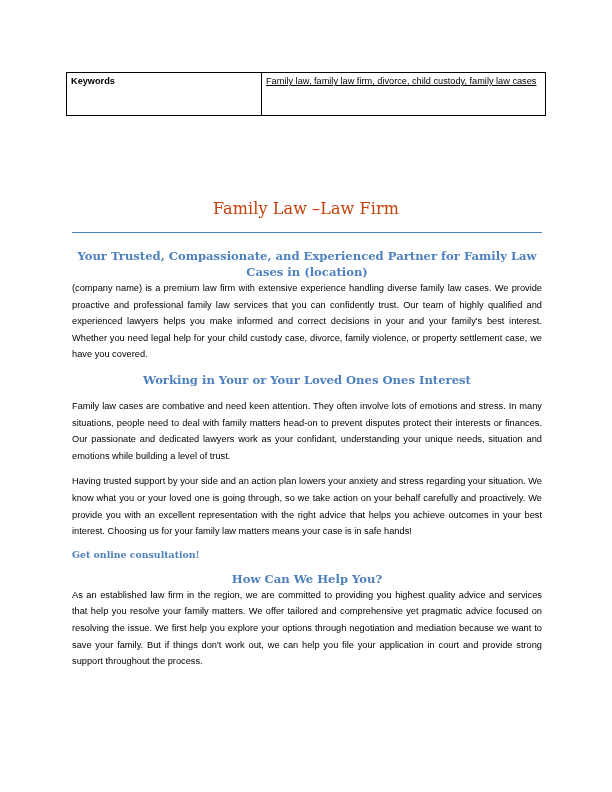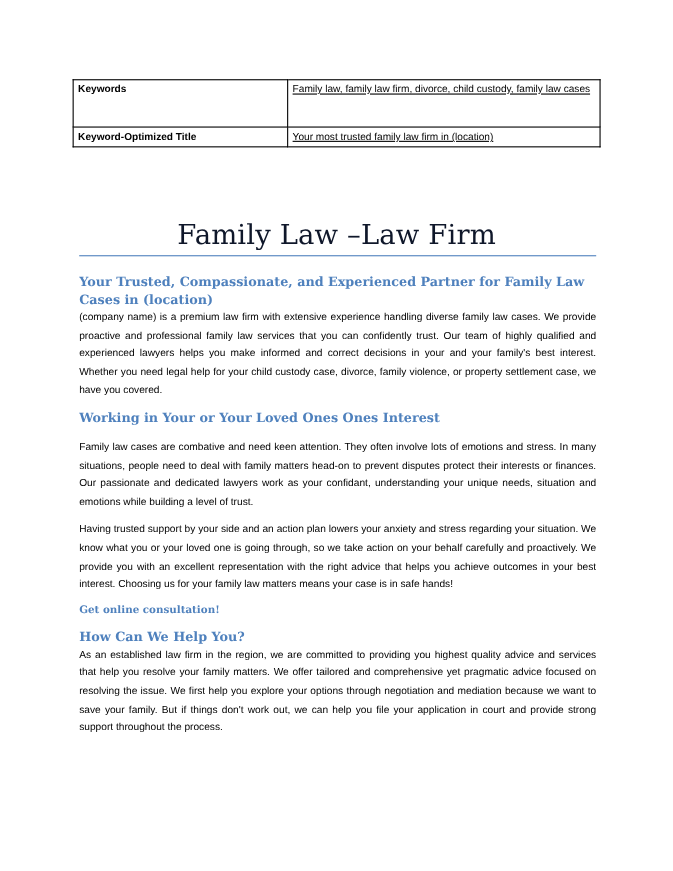--- a/index.html
+++ b/index.html
@@ -46,22 +46,22 @@
     .meta-table tr.kw td { height: 43px; }
 
     
     .doc-title {
       position: absolute;
       left: 66px;
       top: 199px;
       width: 480px;
       text-align: center;
       font-family: "DejaVu Serif", "Liberation Serif", serif;
-      font-size: 25px;
-      color: #0f172a;
+      font-size: 16px;
+      color: #c2410c;
       letter-spacing: 0.1px;
     }
     .title-rule {
       position: absolute;
       left: 72px;
       top: 232px;
       width: 470px;
       height: 1px;
       background: #4F81BD;
     }
@@ -72,20 +72,21 @@
       left: 72px;
       top: 248px;
       width: 470px;
     }
     .h2 {
       font-family: "DejaVu Serif", "Liberation Serif", serif;
       font-weight: bold;
       color: #4F81BD;
       font-size: 11.6px;
       line-height: 16px;
+      text-align: center;
     }
     .h3 {
       font-family: "DejaVu Serif", "Liberation Serif", serif;
       font-weight: bold;
       color: #4F81BD;
       font-size: 9.4px;
       line-height: 14px;
     }
     .para {
       font-size: 9.25px;
@@ -105,24 +106,20 @@
 <body>
 
 <div class="page">
 
   <table class="meta-table">
     <tbody>
         <tr class="kw">
       <td class="label">Keywords</td>
       <td class="value">Family law, family law firm, divorce, child custody, family law cases</td>
     </tr>
-    <tr>
-      <td class="label">Keyword-Optimized Title</td>
-      <td class="value">Your most trusted family law firm in (location)</td>
-    </tr>
   </tbody>
     </table>
 
   <div class="doc-title">Family Law –Law Firm</div>
   <div class="title-rule"></div>
 
   <div class="content">
     <div id="sec1-heading" class="h2">Your Trusted, Compassionate, and Experienced Partner for Family Law Cases in (location)</div>
     <p id="sec1-body" class="para">(company name) is a premium law firm with extensive experience handling diverse family law cases. We provide proactive and professional family law services that you can confidently trust. Our team of highly qualified and experienced lawyers helps you make informed and correct decisions in your and your family's best interest. Whether you need legal help for your child custody case, divorce, family violence, or property settlement case, we have you covered.</p>
 

